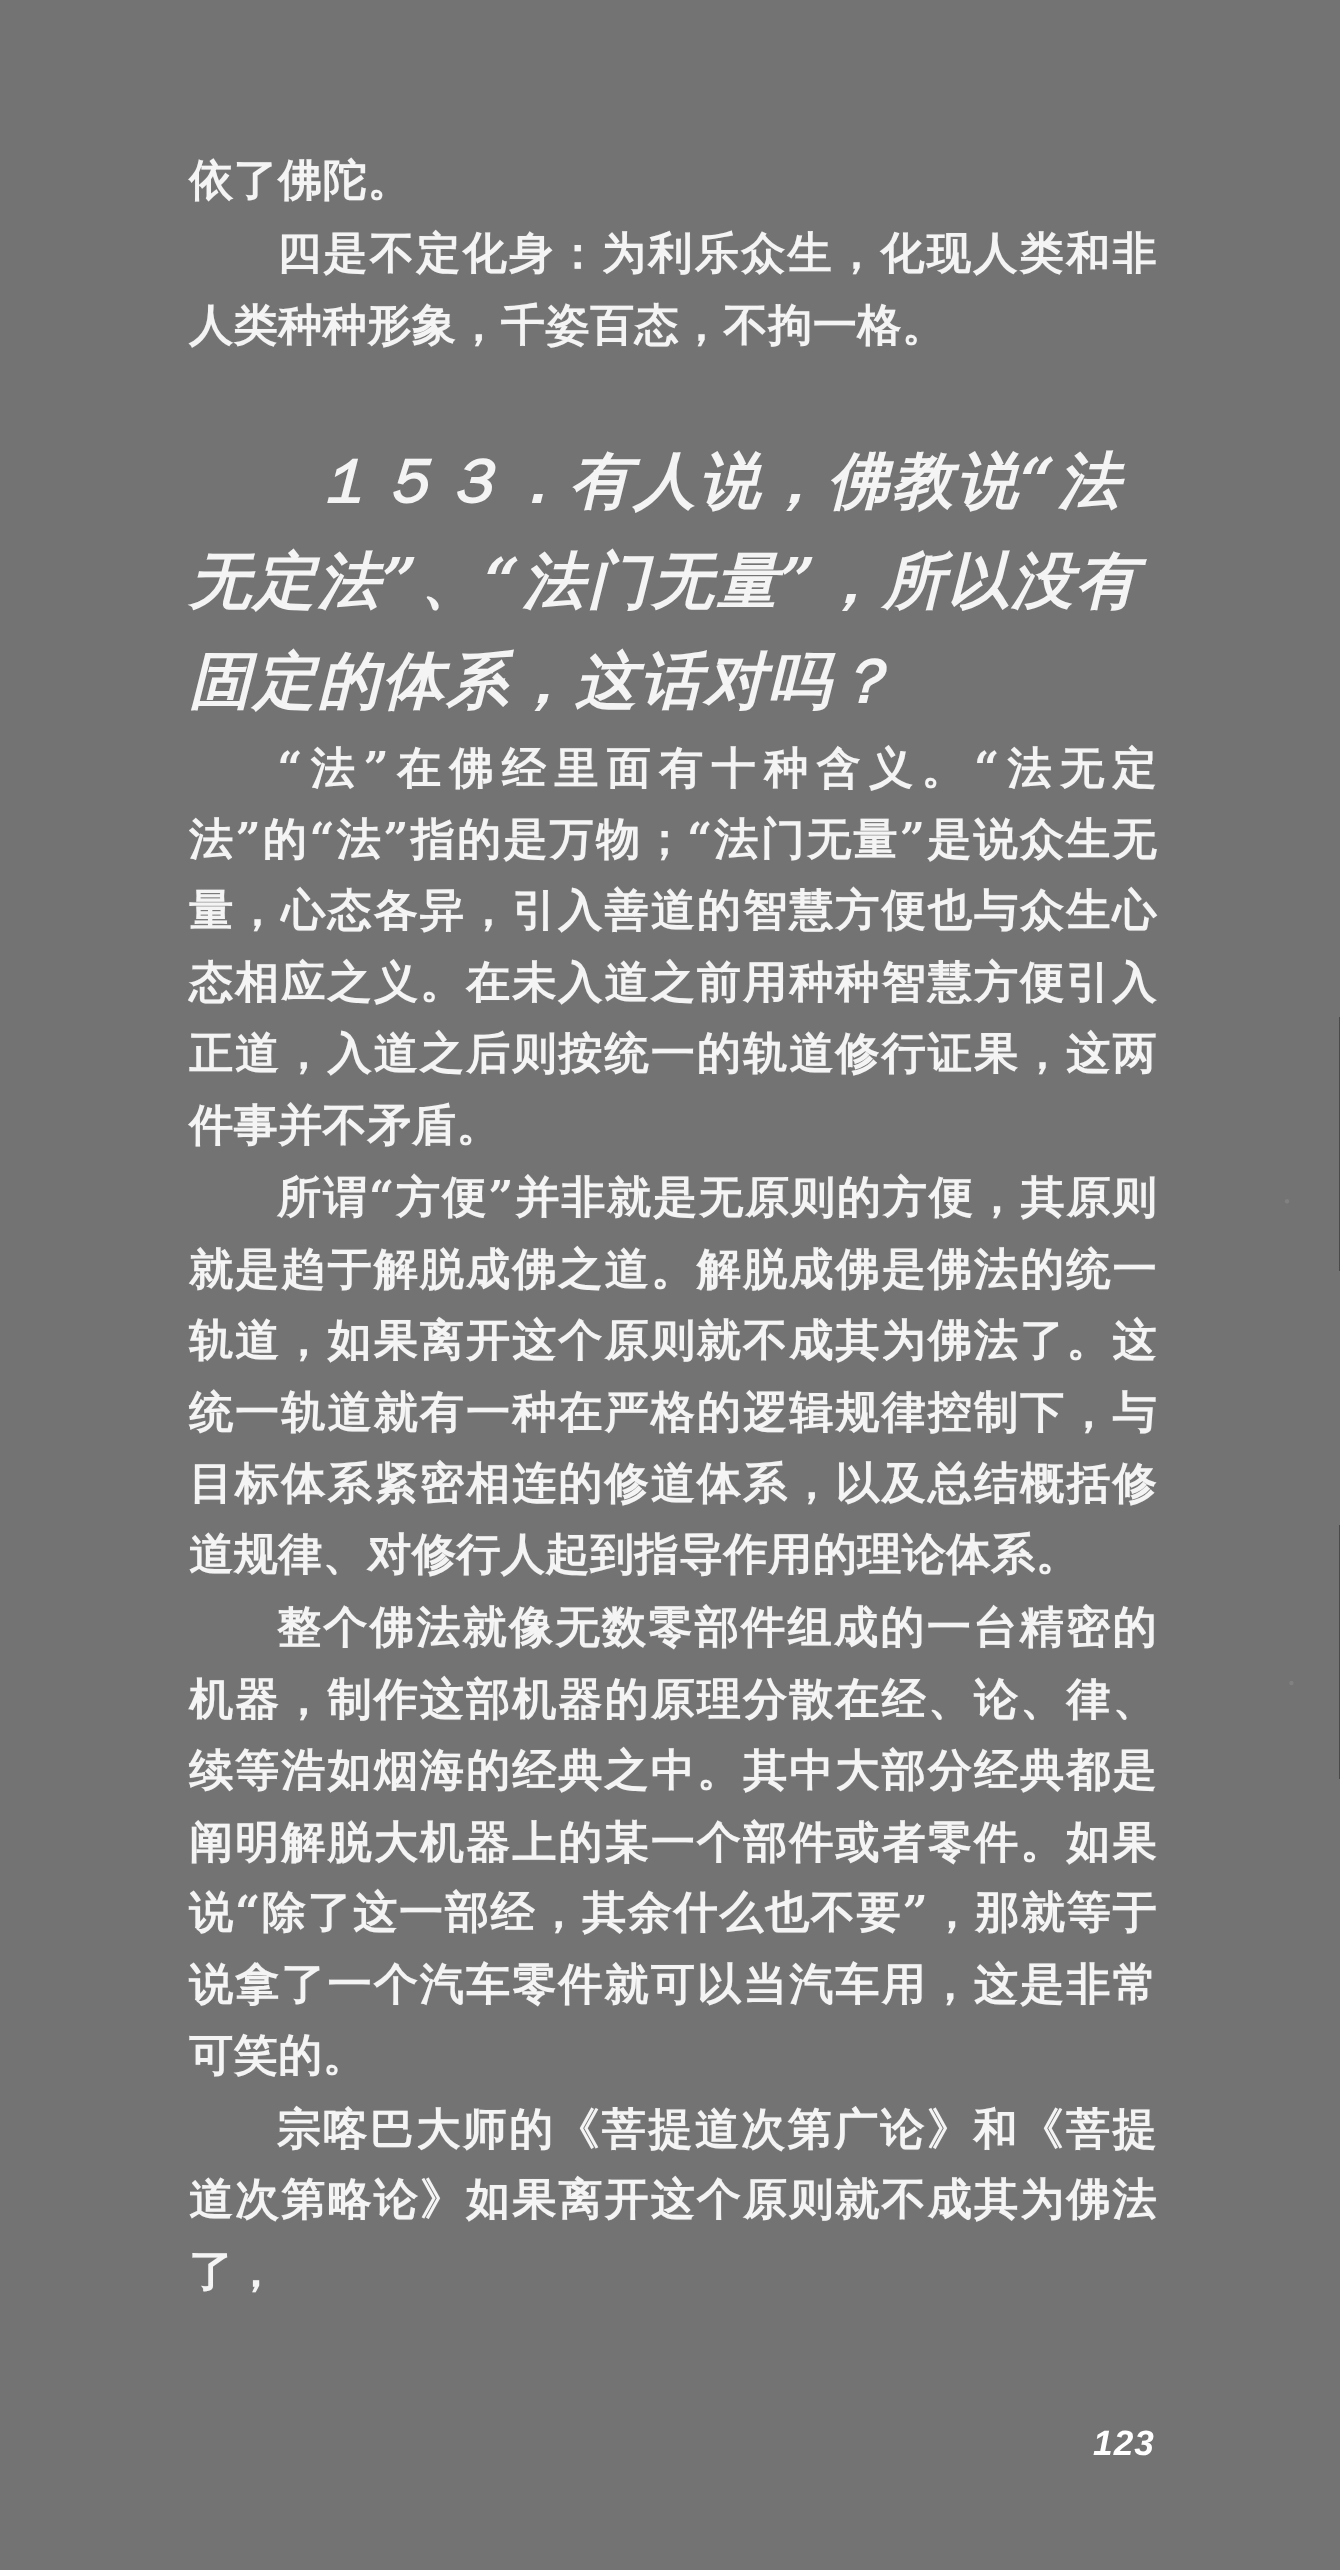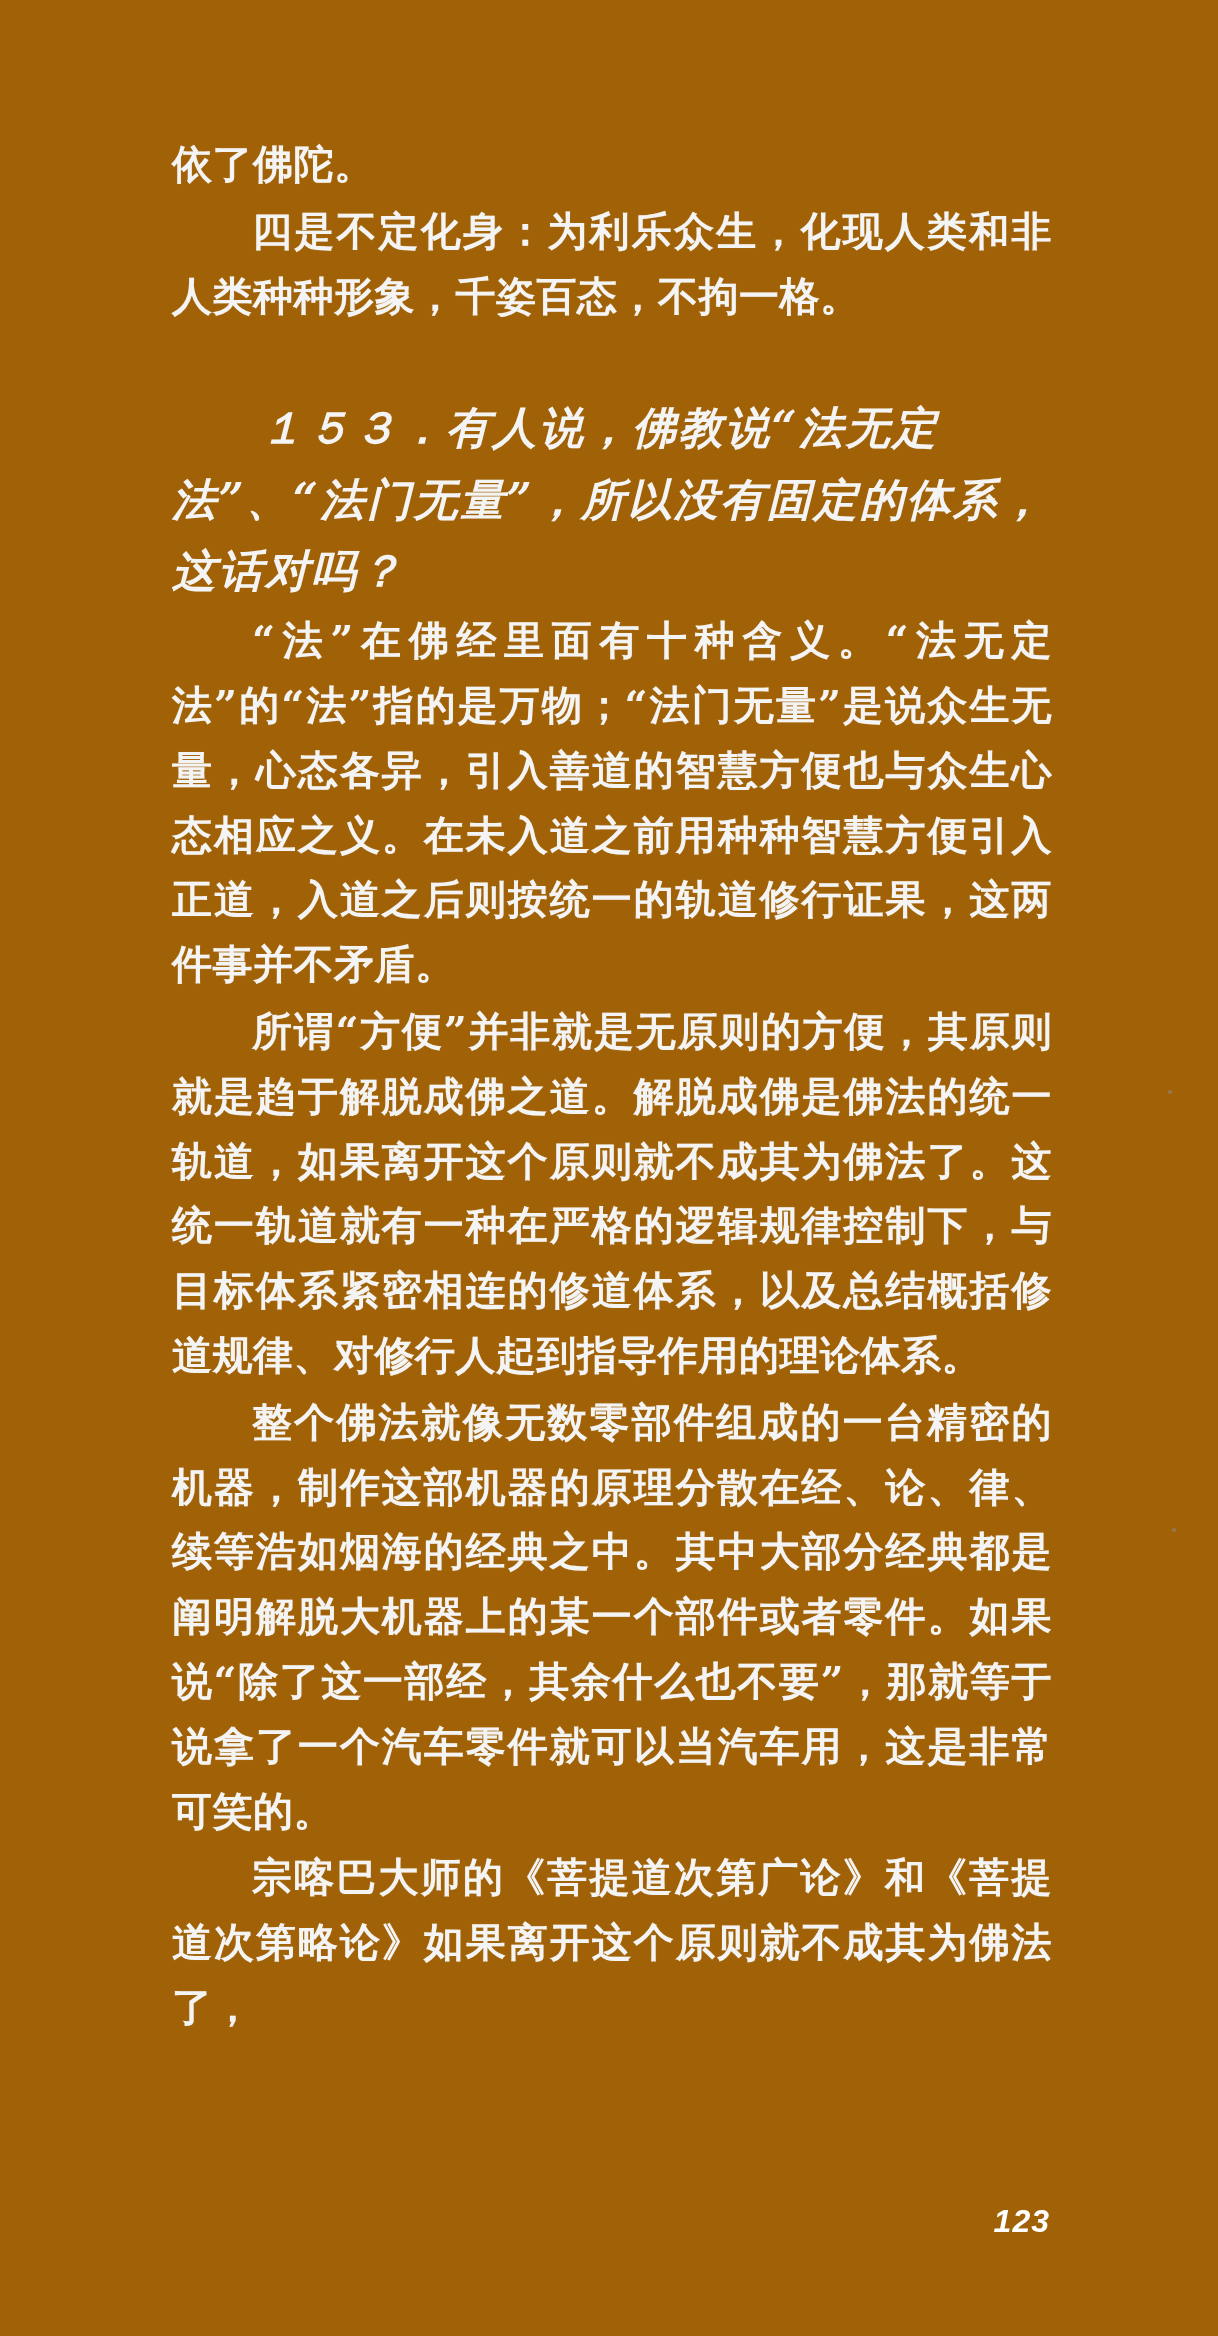--- a/index.html
+++ b/index.html
@@ -4,21 +4,21 @@
 <style>
   html, body {
     margin: 0;
     padding: 0;
     background: #000000;
   }
   .page {
     position: relative;
     width: 1218px;
     height: 2336px;
-    background: #a16207;
+    background: #737373;
     color: #f2f2f2;
     font-family: "DejaVu Serif", "Liberation Serif", serif;
     overflow: hidden;
   }
   .content {
     position: absolute;
     left: 172px;
     top: 132px;
     width: 880px;
   }
@@ -33,21 +33,21 @@
     color: #f4f4f4;
     text-shadow: 0 0 1px rgba(255,255,255,0.25);
   }
   .indent {
     text-indent: 2em;
   }
   .gap {
     height: 62px;
   }
   .question {
-    font-size: 44px;
+    font-size: 56px;
     line-height: 1.62;
     letter-spacing: 2.5px;
     font-weight: 700;
     font-style: italic;
     text-indent: 2em;
     margin: 0 0 2px 0;
     color: #f4f4f4;
     font-family: "DejaVu Serif", "Liberation Serif", serif;
   }
   .page-number {

